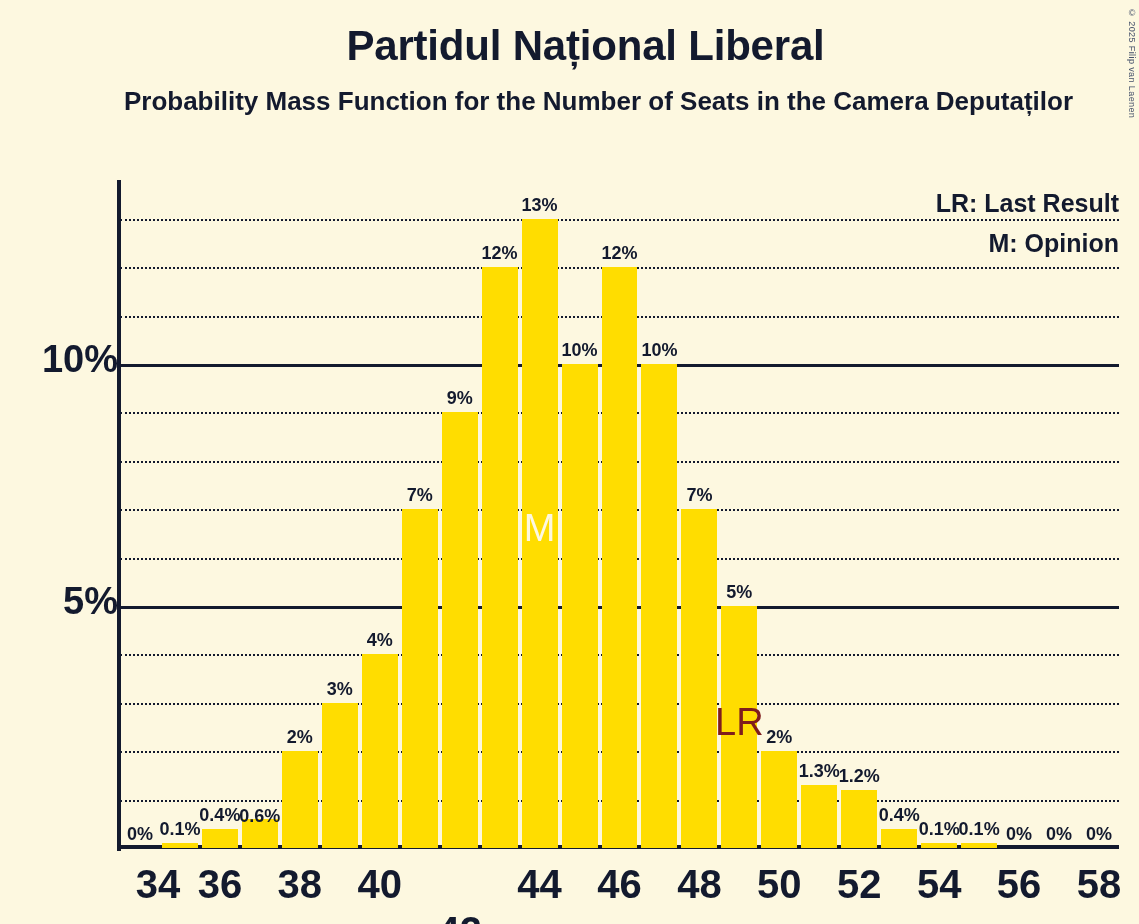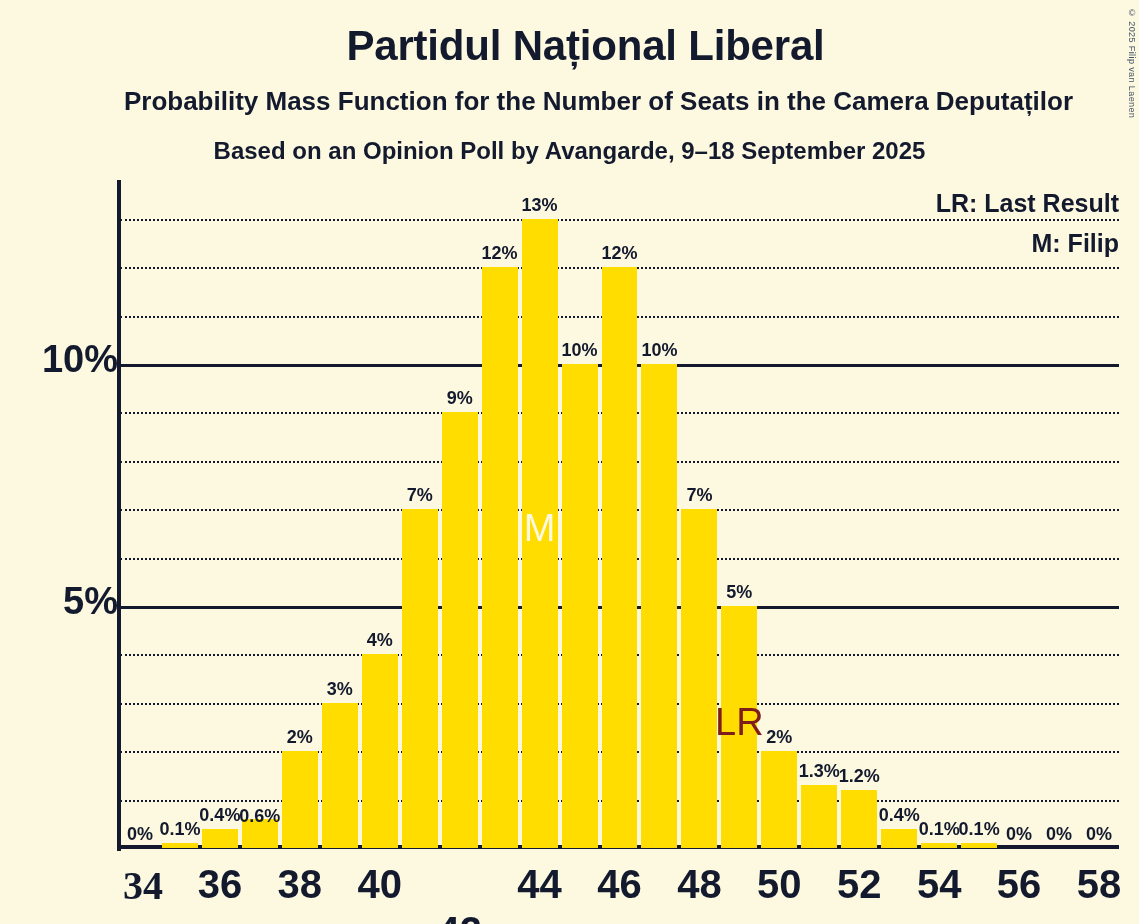--- a/index.html
+++ b/index.html
@@ -144,26 +144,25 @@
     color: #131a2e;
   }
 </style>
 </head>
 <body>
 
 <div id="chart-root">
 
   <div class="title">Partidul Național Liberal</div>
   <div class="subtitle">Probability Mass Function for the Number of Seats in the Camera Deputaților</div>
-  <div class="subsubtitle">Based on an Opinion Poll by Avangarde, 9–18 September 2025</div>
   <div class="copyright">© 2025 Filip van Laenen</div>
 
   <div class="legend">
     <div>LR: Last Result</div>
-    <div>M: Filip</div>
+    <div>M: Opinion</div>
   </div>
 
   <div class="axis-y"></div>
   <div class="axis-x"></div>
 
   <div id="plot">
       <div class="gridline" style="top: 619.6px;"></div>
       <div class="gridline" style="top: 571.2px;"></div>
       <div class="gridline" style="top: 522.8px;"></div>
       <div class="gridline" style="top: 474.4px;"></div>
@@ -222,21 +221,21 @@
     <div class="bar-value" style="left: 791.318px; width: 55.964px; top: 761.08px;">1.3%</div>
     <div class="bar-value" style="left: 831.278px; width: 55.964px; top: 765.92px;">1.2%</div>
     <div class="bar-value" style="left: 871.238px; width: 55.964px; top: 804.64px;">0.4%</div>
     <div class="bar-value" style="left: 911.198px; width: 55.964px; top: 819.16px;">0.1%</div>
     <div class="bar-value" style="left: 951.158px; width: 55.964px; top: 819.16px;">0.1%</div>
     <div class="bar-value" style="left: 991.118px; width: 55.964px; top: 824px;">0%</div>
     <div class="bar-value" style="left: 1031.08px; width: 55.964px; top: 824px;">0%</div>
     <div class="bar-value" style="left: 1071.04px; width: 55.964px; top: 824px;">0%</div>
     <div class="marker" style="left: 509.598px; width: 59.964px; top: 507.4px; color: rgb(253, 248, 224);">M</div>
     <div class="marker" style="left: 709.398px; width: 59.964px; top: 701px; color: #7f1d1d;">LR</div>
-    <div class="xtick" style="left: 103px; width: 80px; font-family: Liberation Serif, serif;">34</div>
+    <div class="xtick" style="left: 118px; width: 80px;">34</div>
     <div class="xtick" style="left: 179.9px; width: 80px;">36</div>
     <div class="xtick" style="left: 259.82px; width: 80px;">38</div>
     <div class="xtick" style="left: 339.74px; width: 80px;">40</div>
     <div class="xtick" style="left: 419.66px; width: 80px; margin-top: 47px;">42</div>
     <div class="xtick" style="left: 499.58px; width: 80px;">44</div>
     <div class="xtick" style="left: 579.5px; width: 80px;">46</div>
     <div class="xtick" style="left: 659.42px; width: 80px;">48</div>
     <div class="xtick" style="left: 739.34px; width: 80px;">50</div>
     <div class="xtick" style="left: 819.26px; width: 80px;">52</div>
     <div class="xtick" style="left: 899.18px; width: 80px;">54</div>

